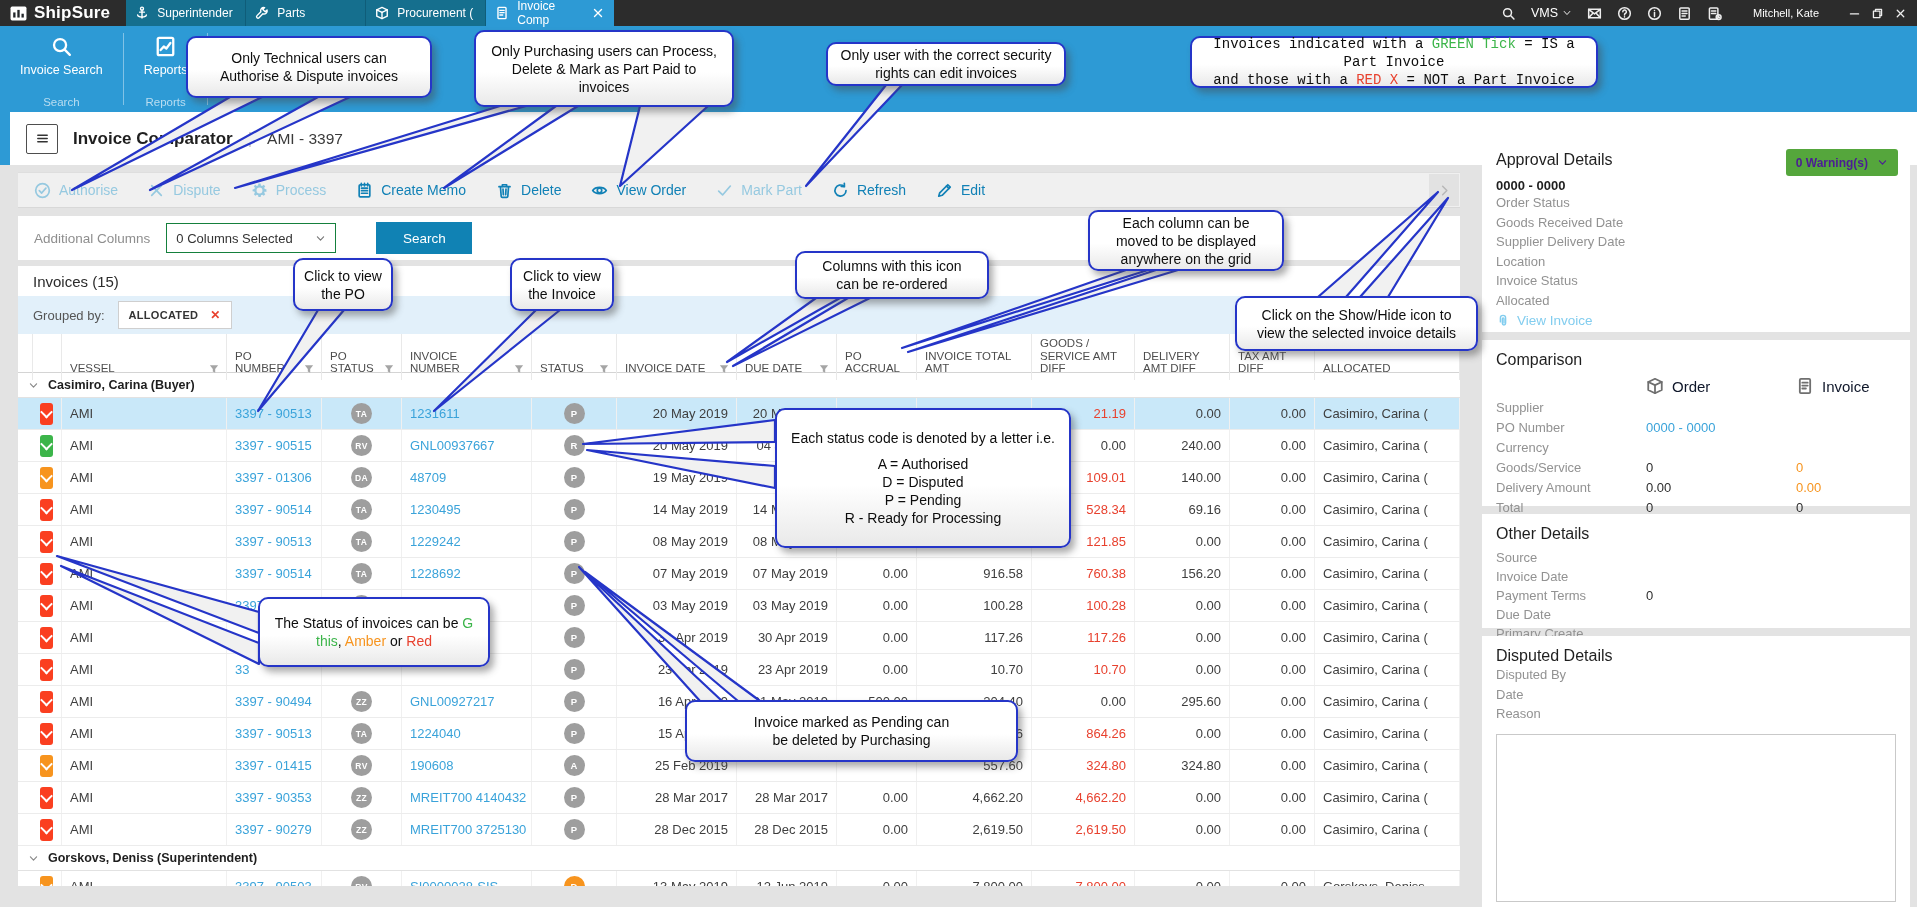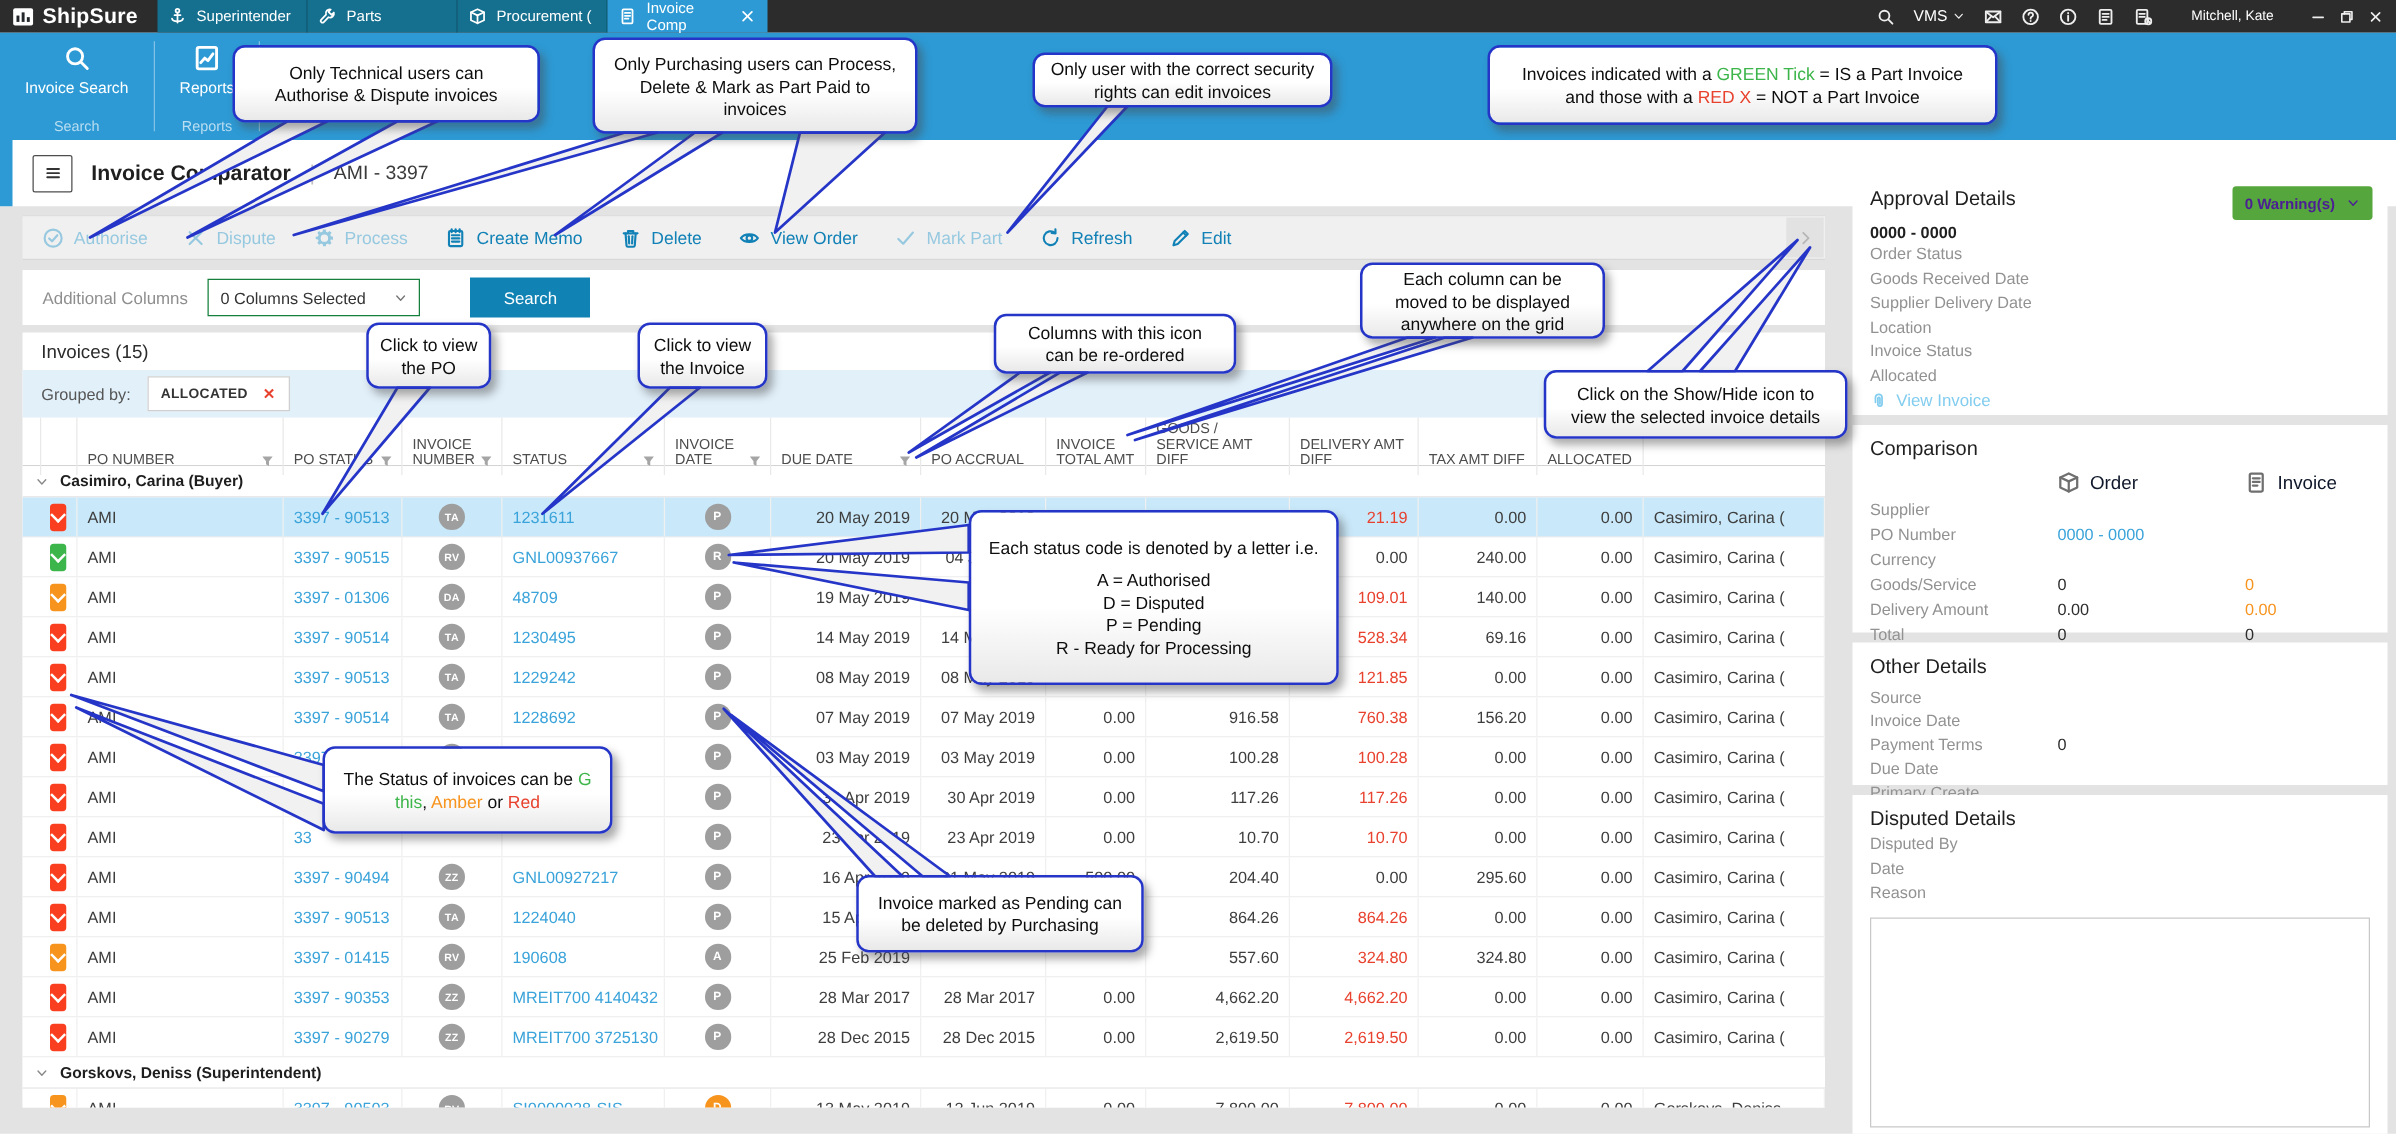--- a/index.html
+++ b/index.html
@@ -424,20 +424,28 @@
     </span>
   </div>
   <div id="thead" style="grid-template-columns: 14px 30px 165px 95px 80px 130px 85px 120px 100px 80px 115px 103px 95px 85px 145px;">
       <div class="th">
         <span></span>
       </div>
       <div class="th">
         <span></span>
       </div>
       <div class="th">
+        <span>VESSEL</span>
+        <span class="ic">
+          <svg viewBox="0 0 16 16" fill="currentColor">
+            <path d="M2.5 3h11L9.6 8v5l-3.2-1.8V8z"></path>
+          </svg>
+        </span>
+      </div>
+      <div class="th">
         <span>PO NUMBER</span>
         <span class="ic">
           <svg viewBox="0 0 16 16" fill="currentColor">
             <path d="M2.5 3h11L9.6 8v5l-3.2-1.8V8z"></path>
           </svg>
         </span>
       </div>
       <div class="th">
         <span>PO STATUS</span>
         <span class="ic">
@@ -1102,21 +1110,21 @@
   </div>
 <div class="callout" style="left: 474px; top: 30px; width: 260px; height: 77px;">
     <div><span>Only Purchasing users can Process,</span></div>
     <div><span>Delete &amp; Mark as Part Paid to</span></div>
     <div><span>invoices</span></div>
   </div>
 <div class="callout" style="left: 826px; top: 42px; width: 240px; height: 44px;">
     <div><span>Only user with the correct security</span></div>
     <div><span>rights can edit invoices</span></div>
   </div>
-<div class="callout" style="left: 1190px; top: 36px; width: 408px; height: 64px;">
+<div class="callout" style="left: 1190px; top: 36px; width: 408px; height: 52px; font-family: Liberation Mono, monospace;">
     <div><span>Invoices indicated with a </span><span style="color: rgb(60, 181, 74);">GREEN Tick</span><span> = IS a Part Invoice</span></div>
     <div><span>and those with a </span><span style="color: rgb(232, 65, 46);">RED X</span><span> = NOT a Part Invoice</span></div>
   </div>
 <div class="callout" style="left: 293px; top: 258px; width: 100px; height: 53px;">
     <div><span>Click to view</span></div>
     <div><span>the PO</span></div>
   </div>
 <div class="callout" style="left: 510px; top: 258px; width: 104px; height: 53px;">
     <div><span>Click to view</span></div>
     <div><span>the Invoice</span></div>
@@ -1135,20 +1143,20 @@
     <div><span>view the selected invoice details</span></div>
   </div>
 <div class="callout" style="left: 775px; top: 408px; width: 296px; height: 140px;">
     <div><span>Each status code is denoted by a letter i.e.</span></div>
     <div class="cl-space"></div>
     <div><span>A = Authorised</span></div>
     <div><span>D = Disputed</span></div>
     <div><span>P = Pending</span></div>
     <div><span>R - Ready for Processing</span></div>
   </div>
-<div class="callout" style="left: 685px; top: 700px; width: 230px; height: 62px;">
+<div class="callout" style="left: 685px; top: 700px; width: 333px; height: 62px;">
     <div><span>Invoice marked as Pending can</span></div>
     <div><span>be deleted by Purchasing</span></div>
   </div>
 <div class="callout" style="left: 258px; top: 597px; width: 232px; height: 70px;">
     <div><span>The Status of invoices can be </span><span style="color: rgb(60, 181, 74);">G</span></div>
     <div><span style="color: rgb(60, 181, 74);">this</span><span>, </span><span style="color: rgb(247, 148, 30);">Amber</span><span> or </span><span style="color: rgb(232, 65, 46);">Red</span></div>
   </div>
 
 </body></html>

